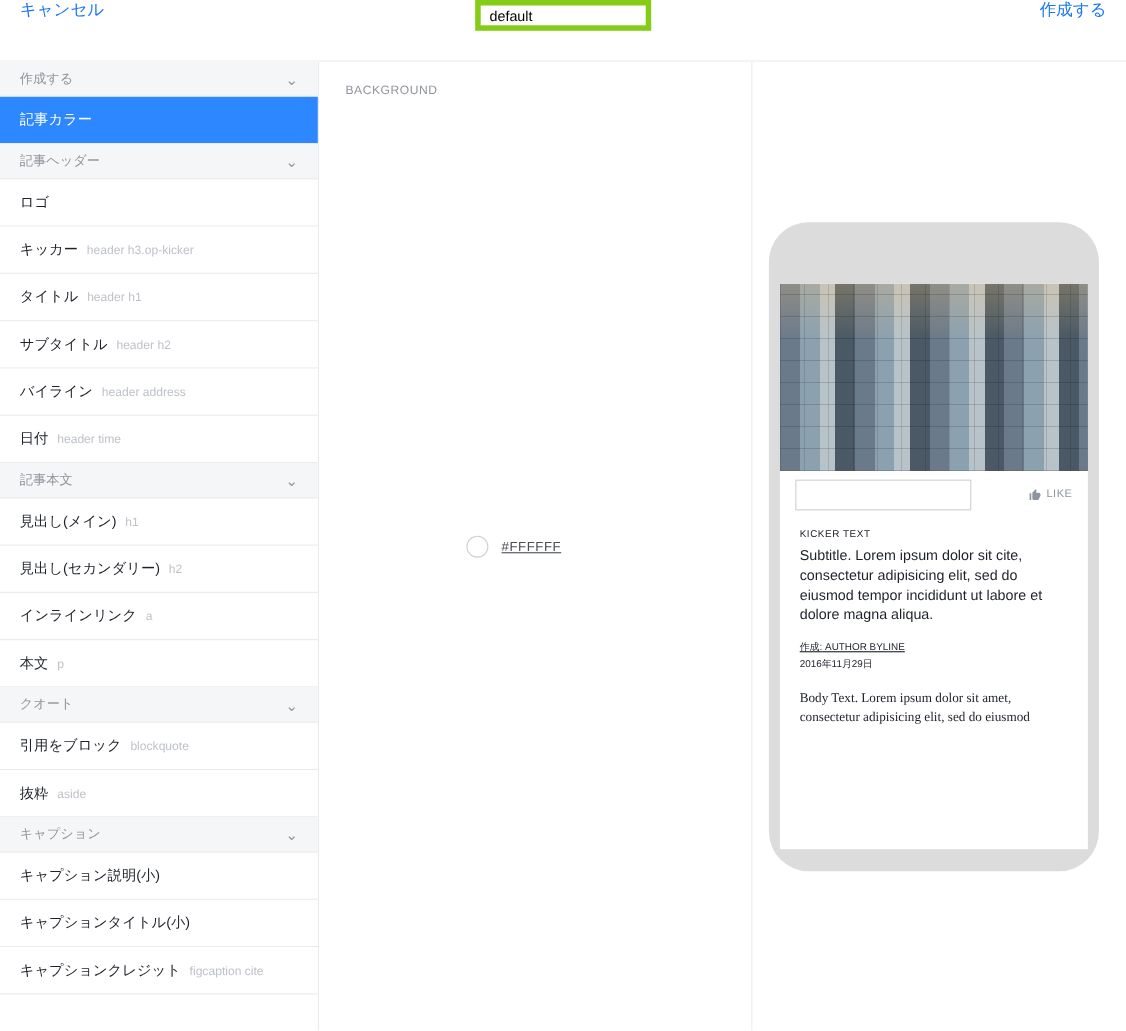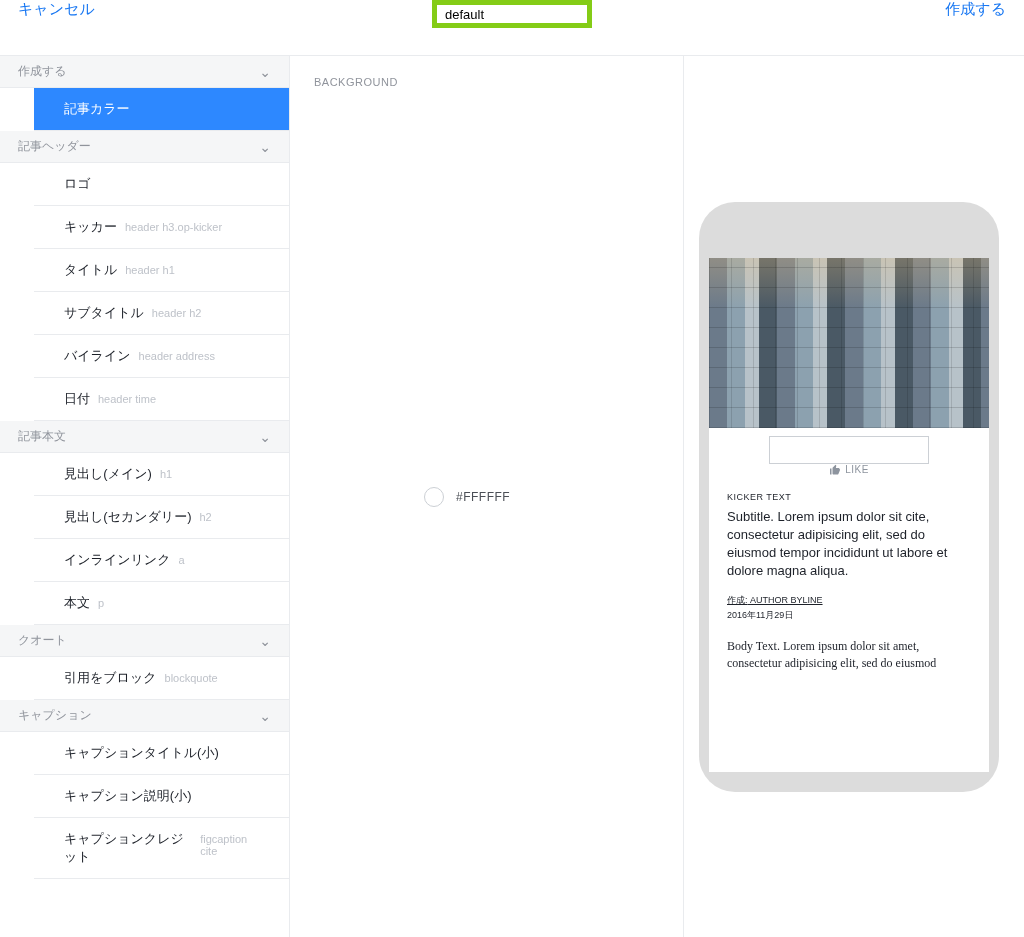--- a/index.html
+++ b/index.html
@@ -57,28 +57,27 @@
     align-items: center;
     justify-content: space-between;
     border-bottom:1px solid #e9ebee;
     cursor:pointer;
   }
   .group-header .chevron {
     font-size: 14px;
     color:#90949c;
   }
   .item {
-    padding: 12px 30px;
+    padding: 12px 18px;
     font-size: 13px;
     border-bottom: 1px solid #e9ebee;
     cursor: pointer;
     display:flex;
     align-items: baseline;
     gap:8px;
-    margin-left:34px;
   }
   .item .hint {
     color:#bec2c9;
     font-size:11px;
     font-family: Liberation Sans, sans-serif;
   }
   .item.selected {
     background:#2d88ff;
     color:#fff;
   }
@@ -98,20 +97,21 @@
   .color-row { display:flex; align-items:center; gap:12px; }
   .swatch {
     width:20px; height:20px;
     border:1px solid #ccd0d5;
     border-radius:50%;
     background:#fff;
   }
   .color-value {
     font-size:12px; letter-spacing:0.5px;
     color:#4b4f56;
+    text-decoration:underline;
   }
   .preview-panel {
     width: 340px;
     display:flex;
     align-items:center;
     justify-content:center;
     padding:10px 10px 10px 0;
   }
   .phone {
     width: 300px;
@@ -143,21 +143,20 @@
     position:absolute; inset:0;
     background:
       repeating-linear-gradient(0deg, rgba(0,0,0,0.15) 0 1px, transparent 1px 20px),
       repeating-linear-gradient(90deg, rgba(0,0,0,0.12) 0 1px, transparent 1px 22px);
   }
   .likebar {
     display:flex;
     align-items:center;
     justify-content:space-between;
     padding:8px 14px;
-    flex-direction:column;
   }
   .pill {
     width:160px; height:28px; border:1px solid #ccd0d5;
   }
   .like {
     color:#8d949e;
     font-size:10px;
     letter-spacing:0.5px;
     display:flex; align-items:center; gap:4px;
   }
@@ -275,29 +274,33 @@
         <span class="hint">p</span>
       </div>
       <div class="group-header">
         <span>クオート</span>
         <span class="chevron">⌄</span>
       </div>
       <div class="item">
         <span>引用をブロック</span>
         <span class="hint">blockquote</span>
       </div>
+      <div class="item">
+        <span>抜粋</span>
+        <span class="hint">aside</span>
+      </div>
       <div class="group-header">
         <span>キャプション</span>
         <span class="chevron">⌄</span>
       </div>
       <div class="item">
+        <span>キャプション説明(小)</span>
+      </div>
+      <div class="item">
         <span>キャプションタイトル(小)</span>
-      </div>
-      <div class="item">
-        <span>キャプション説明(小)</span>
       </div>
       <div class="item">
         <span>キャプションクレジット</span>
         <span class="hint">figcaption cite</span>
       </div>
     </div>
 
   <div class="content">
     <div class="prop-label">BACKGROUND</div>
     <div class="color-row">

